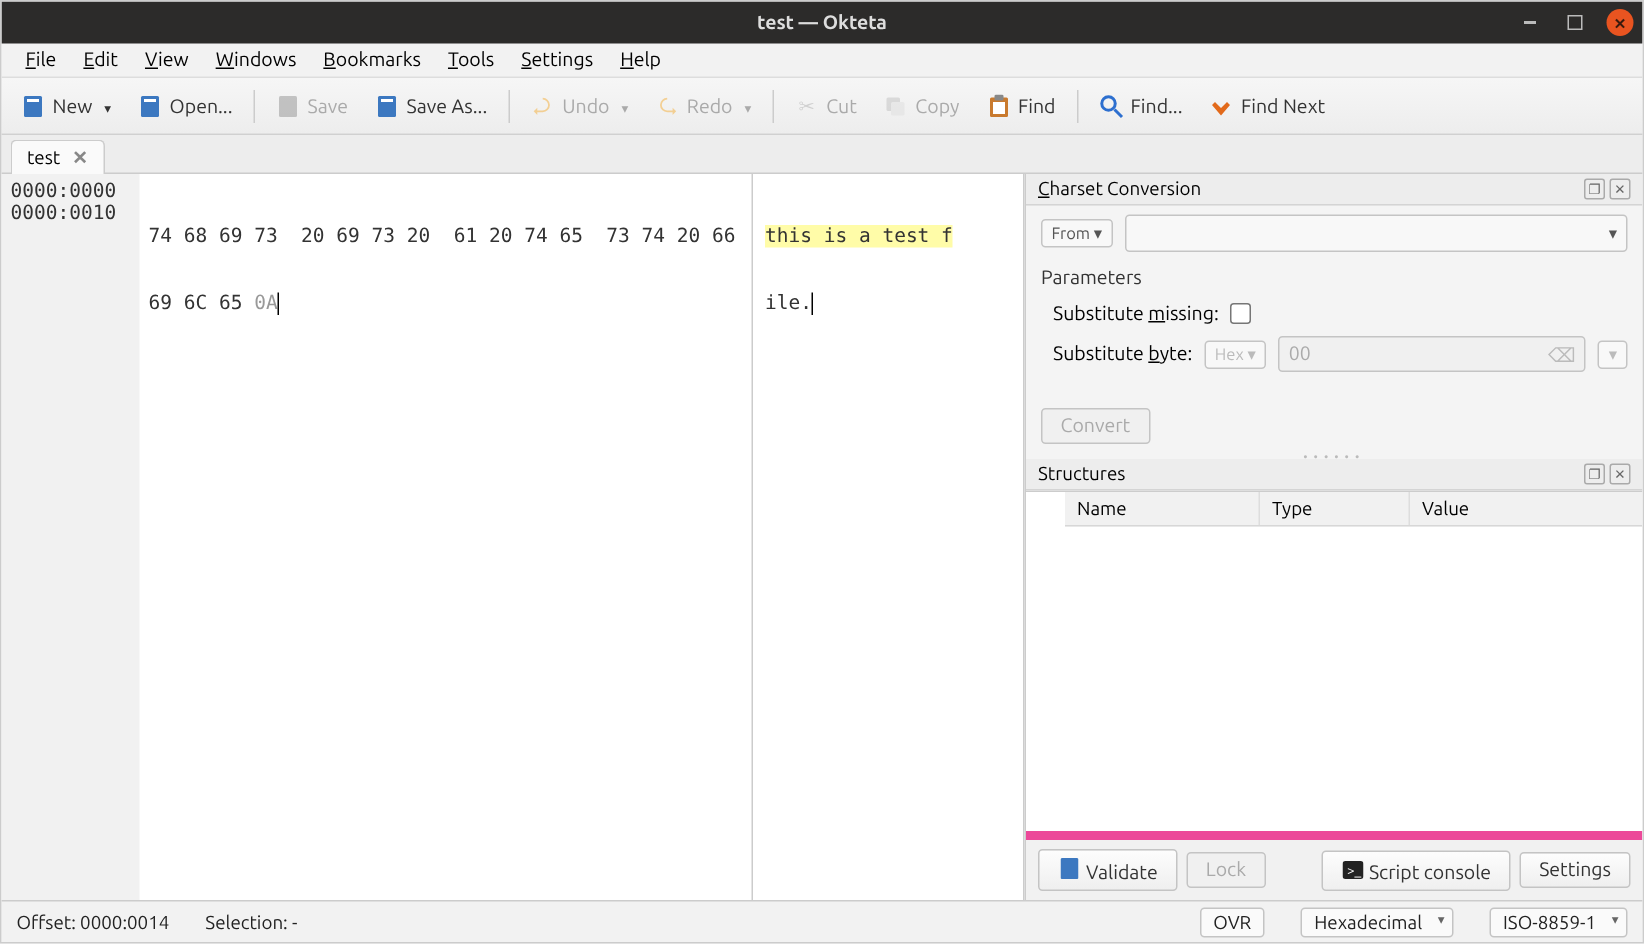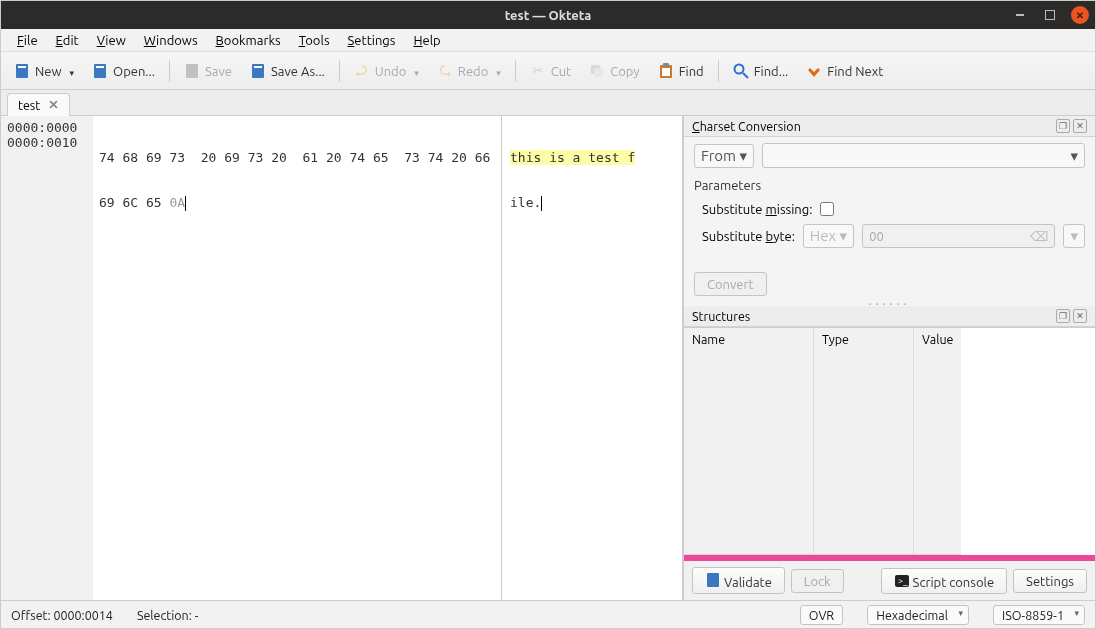--- a/index.html
+++ b/index.html
@@ -170,21 +170,21 @@
     display:flex;
     flex-direction:column;
     gap:8px;
   }
   .row { display:flex; align-items:center; gap:8px;}
   select.ff, .ff {
     background:#f8f8f8;
     border:1px solid #c4c4c4;
     border-radius:3px;
     padding:2px 6px;
-    font-size:15px;
+    font-size:11px;
     color:#555;
   }
   .ff.wide { flex:1; height:25px;}
   .section-label { color:#333; padding:2px 0;}
   input[type=checkbox]{ width:14px;height:14px;}
   .sp { flex:1; border:1px solid #c4c4c4; border-radius:3px; height:24px; display:flex; align-items:center; padding:0 6px; color:#aaa; background:#f0f0f0;}
   .btn {
     border:1px solid #c4c4c4;
     background:linear-gradient(#fdfdfd,#efefef);
     border-radius:3px;
@@ -420,21 +420,21 @@
 
     <div class="subtle-divider">••••••</div>
 
     <div class="panel-hdr">
       <span>Structures</span>
       <span class="icons">
         <span>❐</span>
         <span>✕</span>
       </span>
     </div>
-    <div class="struct-table" style="flex:1;display:flex;flex-direction:row;">
+    <div class="struct-table" style="flex:1;display:flex;flex-direction:column;padding-left:26px;">
       <div class="th-row">
         <div class="w1">Name</div>
         <div class="w2">Type</div>
         <div class="w3">Value</div>
       </div>
       <div style="flex:1;"></div>
     </div>
     <div class="struct-foot">
       <span class="btn">
         <span class="ico" style="margin-right:3px;">

